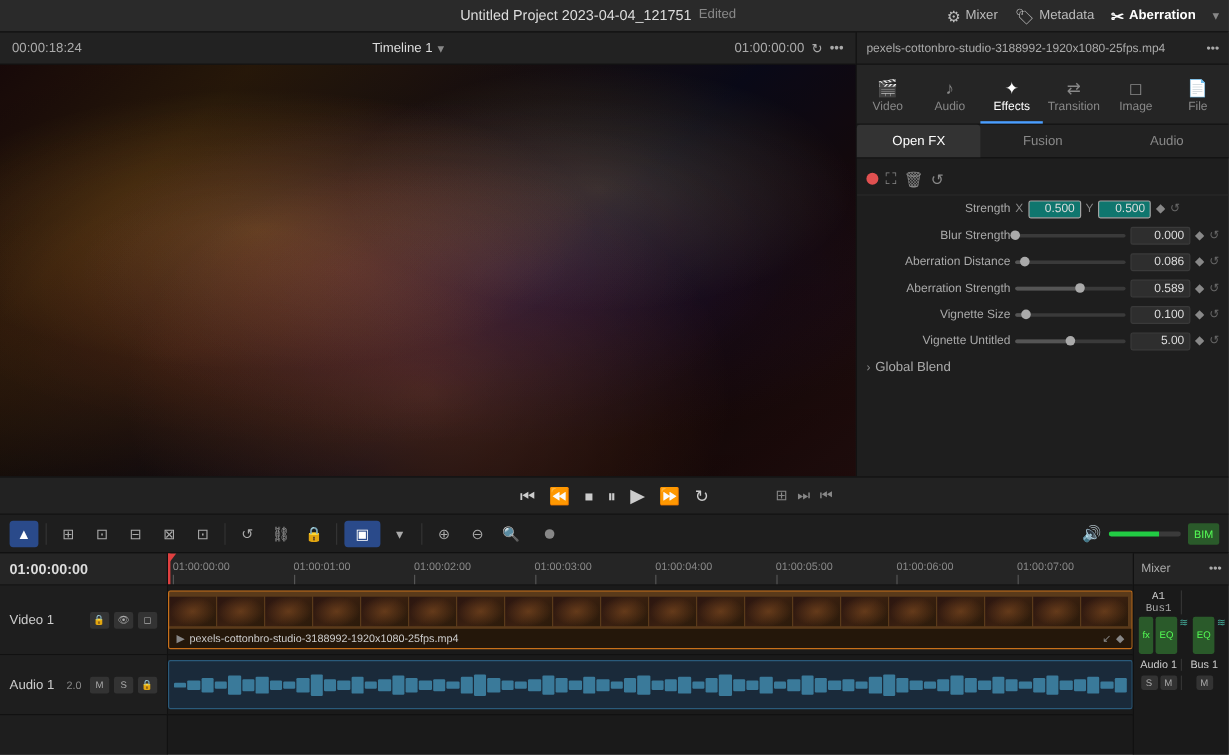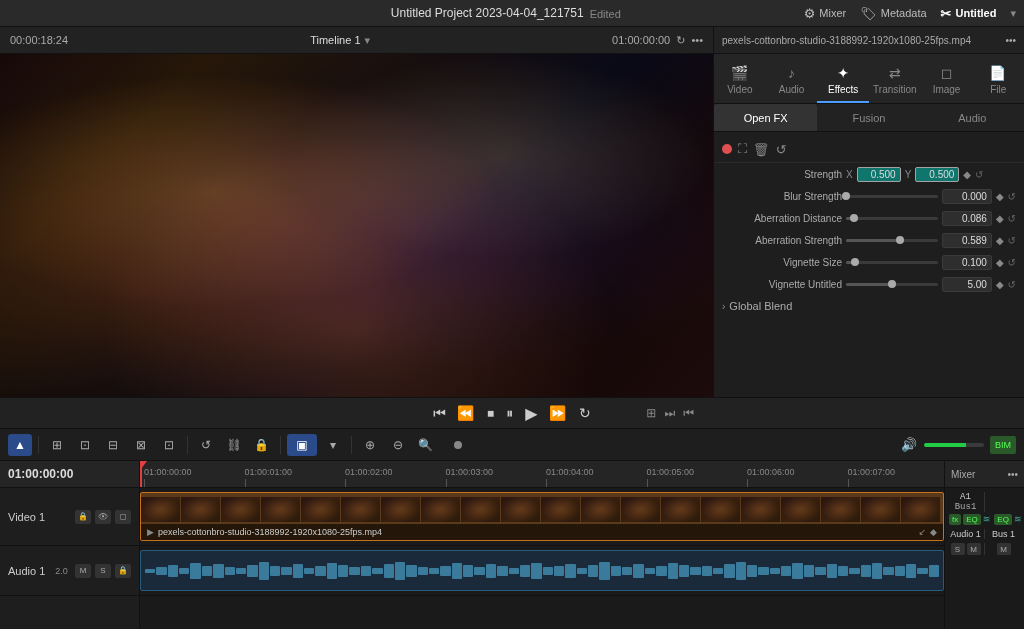--- a/index.html
+++ b/index.html
@@ -21,21 +21,21 @@
       background: #2a2a2a;
       display: flex;
       align-items: center;
       justify-content: space-between;
       padding: 0 8px;
       border-bottom: 1px solid #111;
       flex-shrink: 0;
     }
     .top-bar-center {
       display: flex;
-      align-items: flex-end;
+      align-items: flex-start;
       gap: 6px;
       font-size: 12px;
       color: #ddd;
     }
     .top-bar-right {
       display: flex;
       align-items: center;
       gap: 14px;
       font-size: 11px;
       color: #bbb;
@@ -552,21 +552,21 @@
       background: #252525;
       border-bottom: 1px solid #111;
       display: flex;
       align-items: center;
       justify-content: space-between;
       padding: 0 6px;
       font-size: 10px;
       color: #aaa;
     }
     .fx-btn {
-      padding: 1px 3px;
+      padding: 11px 3px;
       background: #333;
       border-radius: 2px;
       color: #aaa;
       font-size: 8px;
       cursor: pointer;
     }
     .fx-btn.active { background: #2a5a2a; color: #5f5; }
     .sm-btn {
       width: 14px; height: 12px;
       background: #333;
@@ -612,21 +612,21 @@
     <div class="top-bar-item">
       <span class="icon-sym">⚙</span>
       <span>Mixer</span>
     </div>
     <div class="top-bar-item">
       <span class="icon-sym">🏷</span>
       <span>Metadata</span>
     </div>
     <div class="top-bar-item active-tab">
       <span class="icon-sym">✂</span>
-      <span>Untitled</span>
+      <span>Aberration</span>
     </div>
     <span style="color:#888; cursor:pointer;">▾</span>
   </div>
 </div>
 
 <div class="main-area">
 
   <div class="middle-row">
 
     <div class="preview-panel">

